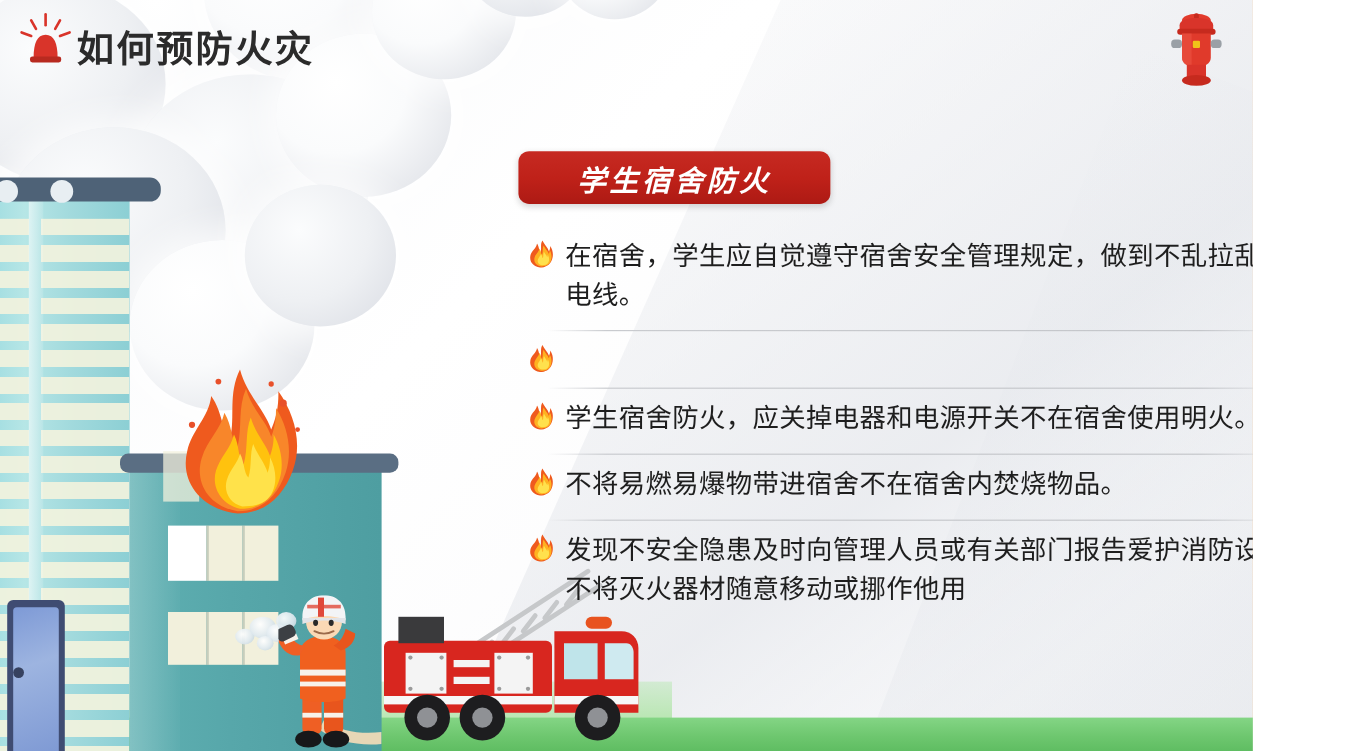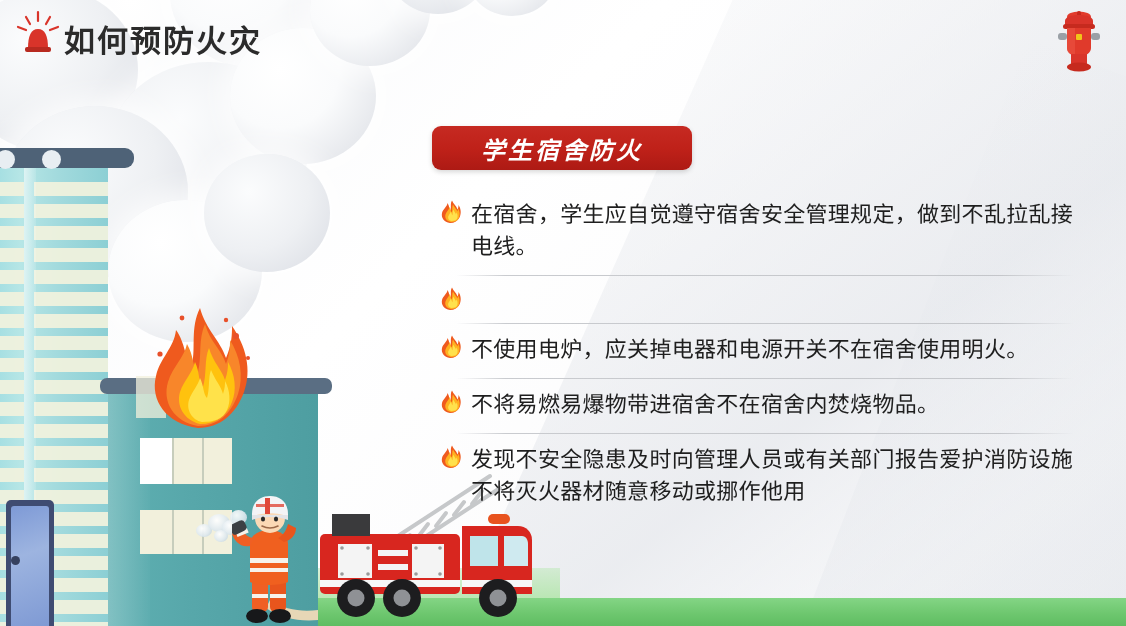--- a/index.html
+++ b/index.html
@@ -6,21 +6,21 @@
     margin: 0;
     padding: 0;
     background: #ffffff;
   }
   body {
     font-family: "DejaVu Sans", "Liberation Sans", sans-serif;
   }
 
   #slide {
     position: relative;
-    width: 1126px;
+    width: 1044px;
     height: 626px;
     overflow: hidden;
     background: #fdba74;
   }
 
   
   .bg-base {
     position: absolute;
     inset: 0;
     background: linear-gradient(135deg, #f7f8fa 0%, #ffffff 38%, #fbfbfc 70%, #f2f3f5 100%);
@@ -538,21 +538,21 @@
       </div>
 
       <div class="bullet-row">
         <span class="fire-bullet">
           <svg width="22" height="24" viewBox="0 0 22 24">
             <path d="M10 23 C4 22 1 18 2 13 C3 9 7 7 7.5 3 C9.5 6 9 9 10.5 10.5 C11.5 7 10 3.5 12 0.5 C13.5 4 16.5 6 17.5 9.5 C18.5 7.5 18.5 6 18.5 5 C21 8.5 21.5 13.5 19.5 17.5 C17.8 21 14.5 23 10 23 Z" fill="#ef5a1e"></path>
             <path d="M11 22 C6.5 21.3 4.5 18 5.5 14.5 C6.3 11.6 9 10 9.6 7 C11 9.2 10.7 11.5 11.8 12.6 C12.6 10 11.8 7 13 4.5 C14.2 7.4 16.6 9 17.4 11.6 C18 10 18 9 18 8.3 C19.8 11 20.2 15 18.8 18 C17.4 21 14.8 22 11 22 Z" fill="#ffb120"></path>
             <path d="M11.6 21 C9 20.6 7.6 18.6 8.2 16.4 C8.8 14.5 10.4 13.4 10.8 11.4 C11.8 12.9 11.6 14.5 12.4 15.2 C13 13.4 12.5 11.4 13.3 9.7 C14.2 11.6 15.6 12.8 16 14.4 C16.4 13.4 16.4 12.8 16.4 12.3 C17.7 14.2 18 16.8 17 18.8 C16.1 20.6 14.2 21 11.6 21 Z" fill="#ffe14d"></path>
           </svg>
         </span>
-        <span class="bullet-text">不使用电炉，应关掉电器和电源开关不在宿舍使用明火。</span>
+        <span class="bullet-text">学生宿舍防火，应关掉电器和电源开关不在宿舍使用明火。</span>
       </div>
 
       <div class="bullet-row">
         <span class="fire-bullet">
           <svg width="22" height="24" viewBox="0 0 22 24">
             <path d="M10 23 C4 22 1 18 2 13 C3 9 7 7 7.5 3 C9.5 6 9 9 10.5 10.5 C11.5 7 10 3.5 12 0.5 C13.5 4 16.5 6 17.5 9.5 C18.5 7.5 18.5 6 18.5 5 C21 8.5 21.5 13.5 19.5 17.5 C17.8 21 14.5 23 10 23 Z" fill="#ef5a1e"></path>
             <path d="M11 22 C6.5 21.3 4.5 18 5.5 14.5 C6.3 11.6 9 10 9.6 7 C11 9.2 10.7 11.5 11.8 12.6 C12.6 10 11.8 7 13 4.5 C14.2 7.4 16.6 9 17.4 11.6 C18 10 18 9 18 8.3 C19.8 11 20.2 15 18.8 18 C17.4 21 14.8 22 11 22 Z" fill="#ffb120"></path>
             <path d="M11.6 21 C9 20.6 7.6 18.6 8.2 16.4 C8.8 14.5 10.4 13.4 10.8 11.4 C11.8 12.9 11.6 14.5 12.4 15.2 C13 13.4 12.5 11.4 13.3 9.7 C14.2 11.6 15.6 12.8 16 14.4 C16.4 13.4 16.4 12.8 16.4 12.3 C17.7 14.2 18 16.8 17 18.8 C16.1 20.6 14.2 21 11.6 21 Z" fill="#ffe14d"></path>
           </svg>
         </span>

